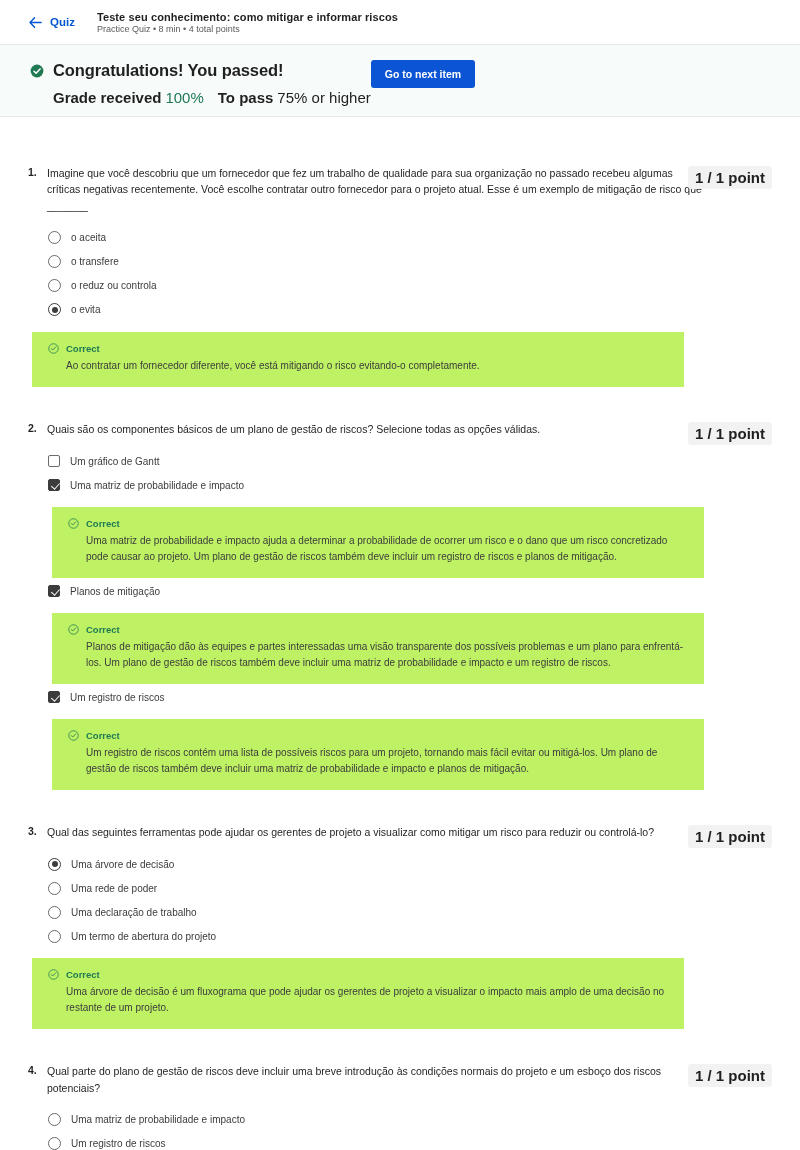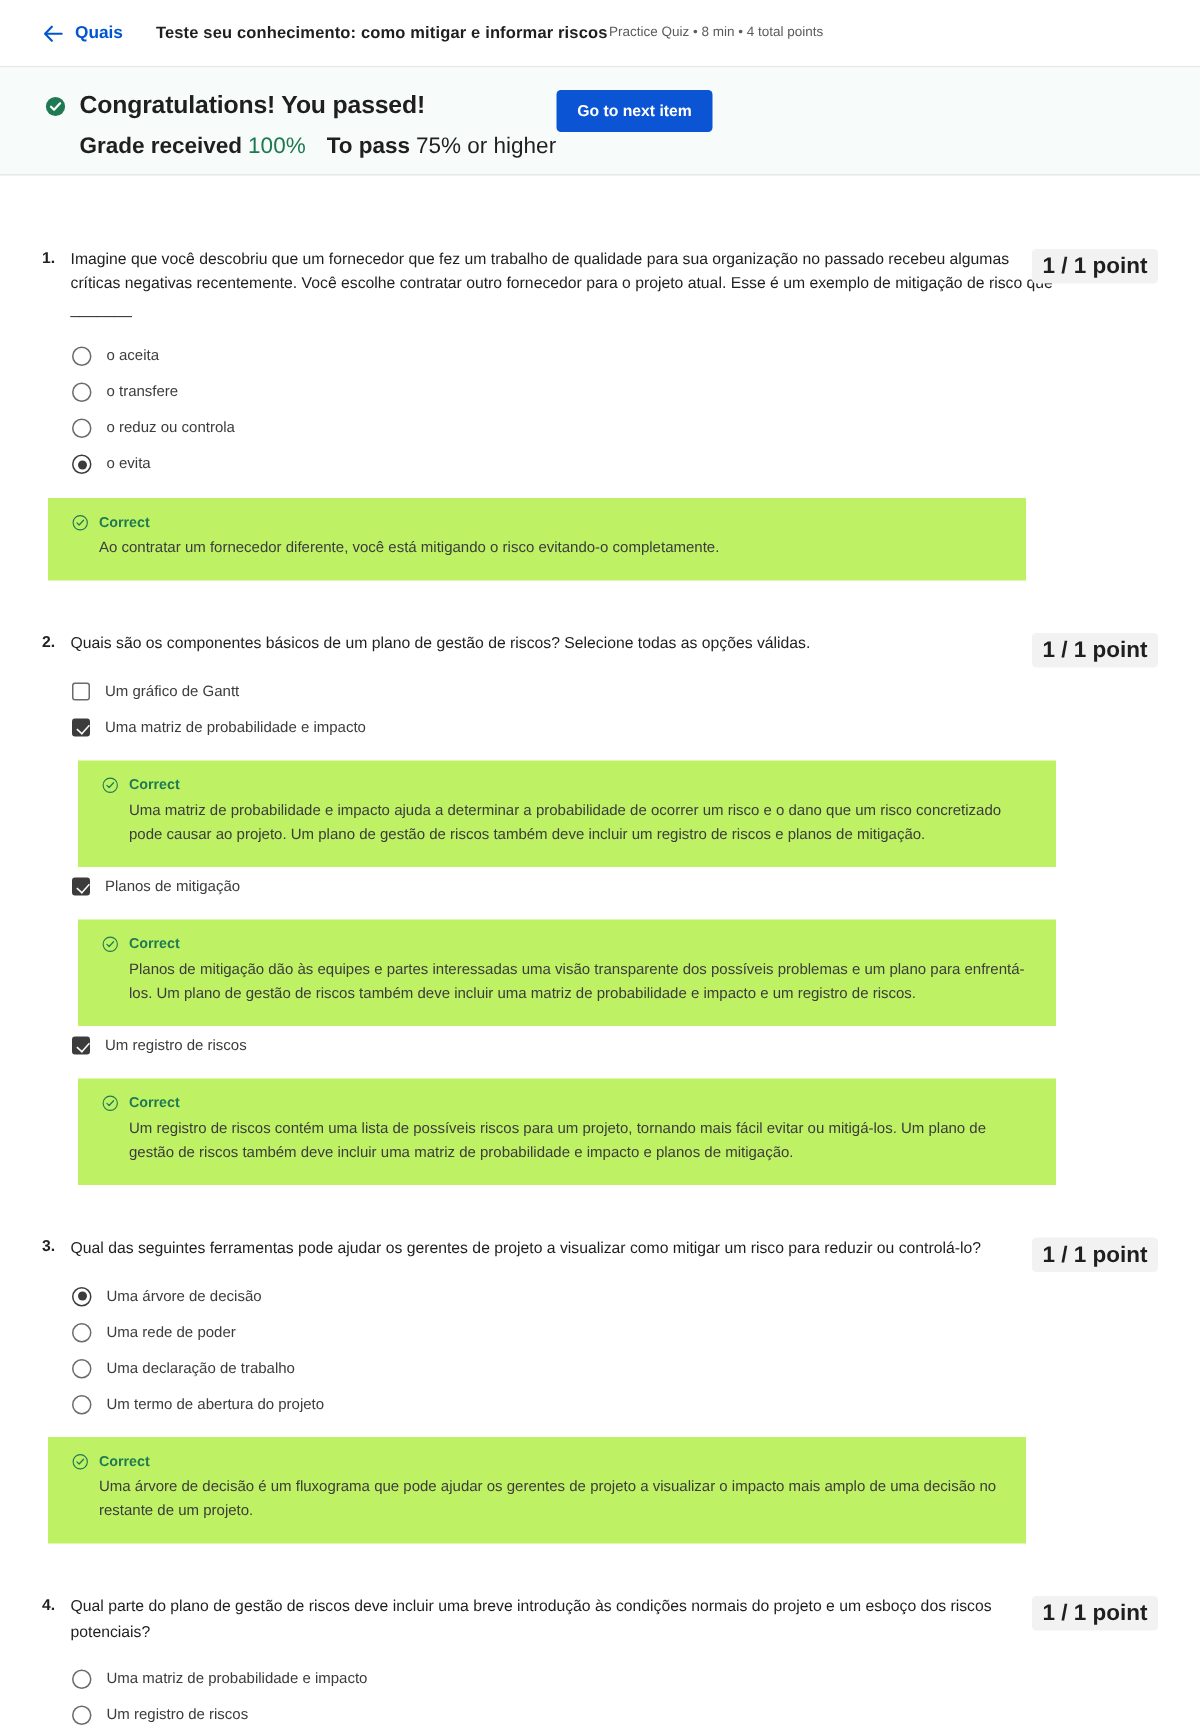--- a/index.html
+++ b/index.html
@@ -32,21 +32,21 @@
     color: #0056d2;
     font-size: 11.5px;
     font-weight: bold;
     cursor: pointer;
     flex: 0 0 auto;
   }
   .back-arrow { display: block; width: 15px; height: 15px; }
   .title-block {
     margin-left: 22px;
     display: flex;
-    flex-direction: row;
+    flex-direction: column;
     justify-content: center;
     gap: 1px;
   }
   .quiz-title {
     font-size: 11px;
     font-weight: bold;
     color: #1f1f1f;
     letter-spacing: 0.1px;
   }
   .quiz-sub {
@@ -241,21 +241,21 @@
 </style>
 </head>
 <body>
 
 <div class="topbar">
   <div class="back-link">
     <svg class="back-arrow" viewBox="0 0 16 16">
       <path d="M7 3 L2.2 8 L7 13" fill="none" stroke="#0056d2" stroke-width="1.5" stroke-linecap="round" stroke-linejoin="round"></path>
       <path d="M2.6 8 L14 8" fill="none" stroke="#0056d2" stroke-width="1.5" stroke-linecap="round"></path>
     </svg>
-    <span>Quais</span>
+    <span>Quiz</span>
   </div>
   <div class="title-block">
     <div class="quiz-title">Teste seu conhecimento: como mitigar e informar riscos</div>
     <div class="quiz-sub">Practice Quiz • 8 min • 4 total points</div>
   </div>
 </div>
 
 <div class="banner">
   <div class="banner-left">
     <div class="banner-head">

